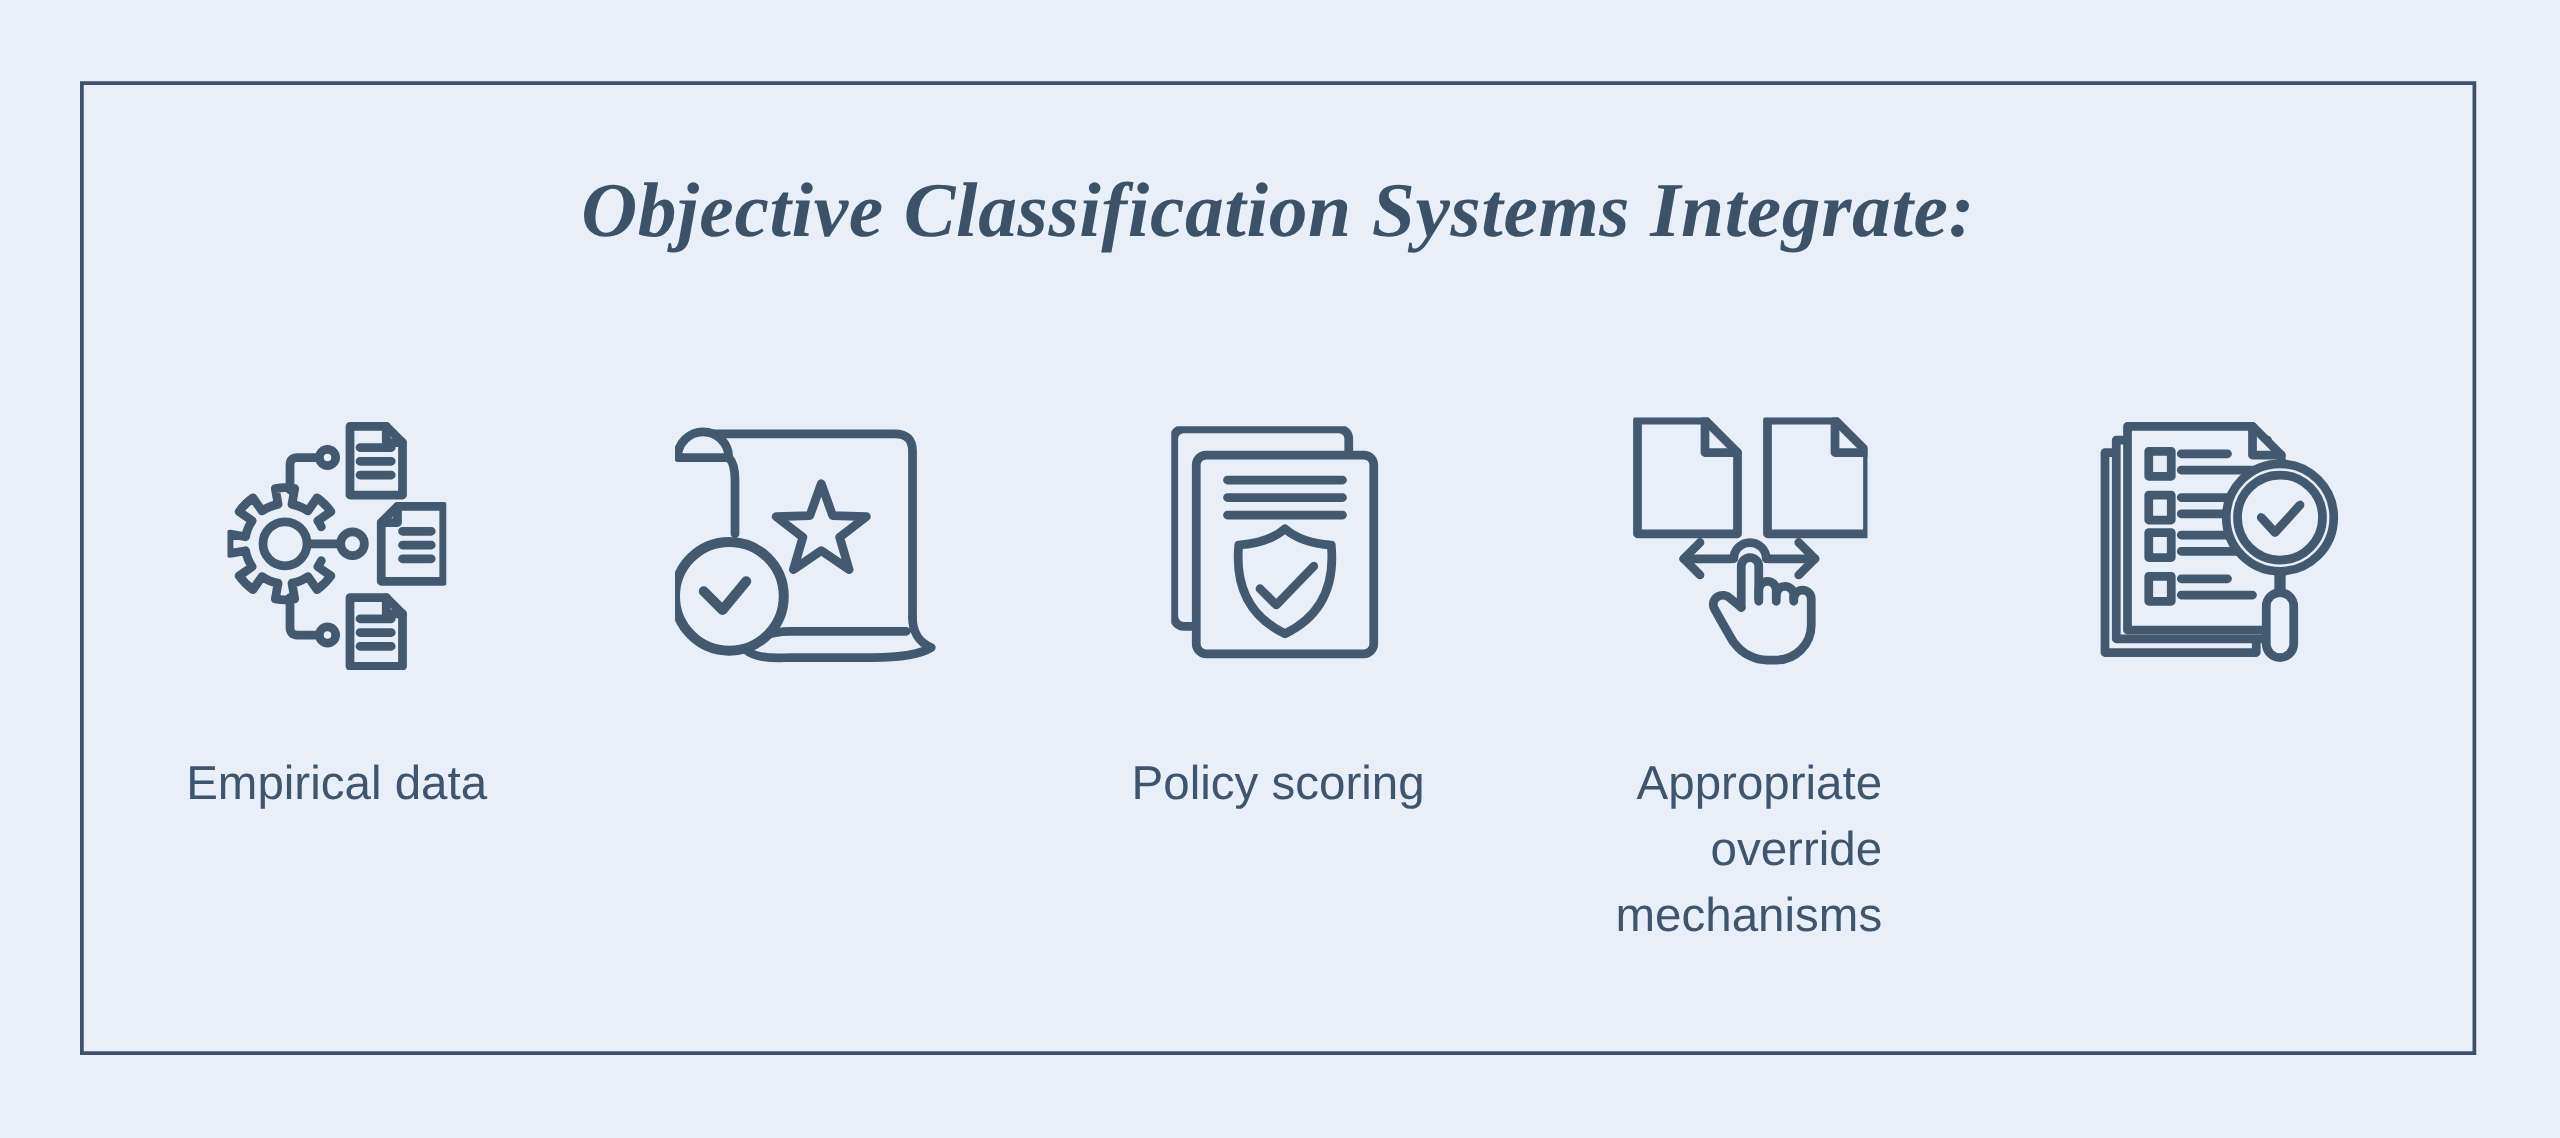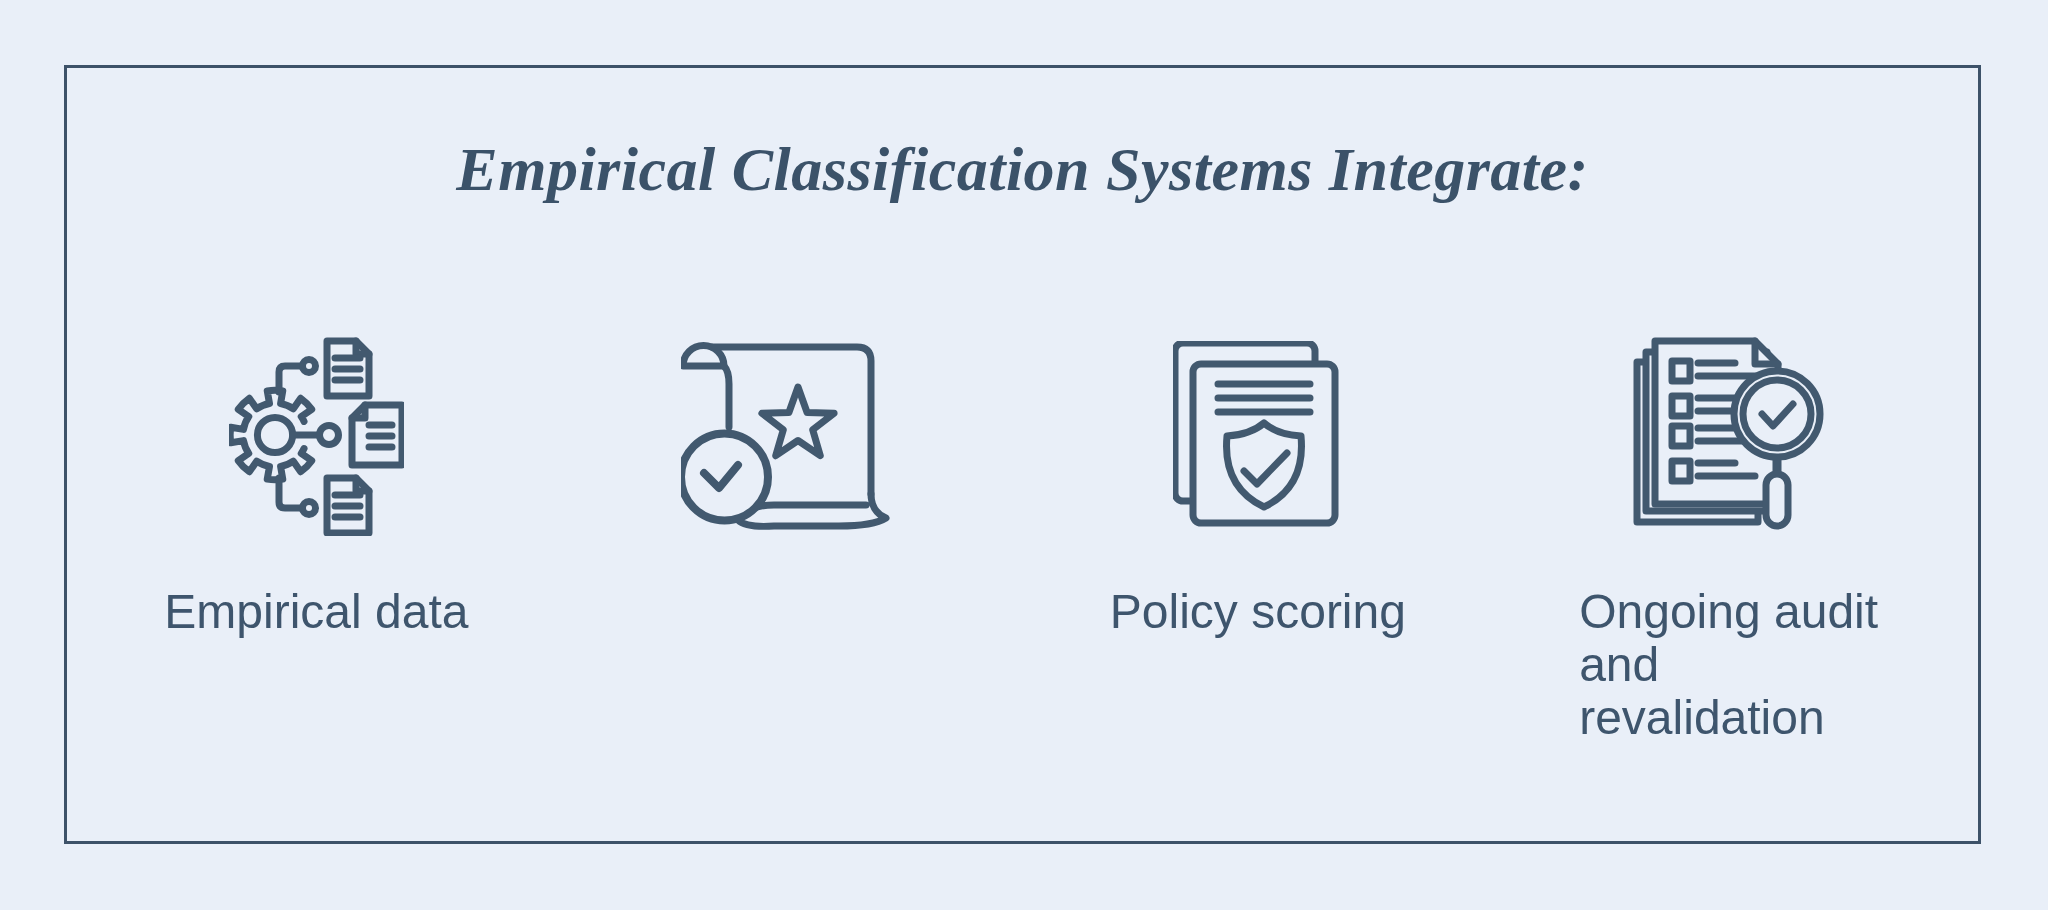--- a/index.html
+++ b/index.html
@@ -52,34 +52,34 @@
   .icon-box svg{display:block;}
   .icon-box .st{
     fill:none;
     stroke:currentColor;
     stroke-width:7;
     stroke-linecap:round;
     stroke-linejoin:round;
   }
   .icon-box .bgfill{fill:var(--background);}
   .label{
-    margin-top:46px;
-    font-size:48px;
+    margin-top:62px;
+    font-size:38px;
     line-height:53px;
-    text-align:left;
+    text-align:right;
     color:var(--label-color);
     white-space:pre-line;
   }
 </style>
 </head>
 <body>
 
 <div class="frame">
 
-  <div class="title">Empirical Classification Systems Integrate:</div>
+  <div class="title">Objective Classification Systems Integrate:</div>
 
   <div class="row">
 
     <div class="col">
       <div class="icon-box">
         <svg width="175" height="200" viewBox="0 0 175 200">
 
           <g transform="translate(-3.6,19) scale(0.8)">
             <path class="st" style="stroke-width:8.75" d="M98.3,116.9 A40 40 0 0 1 94.8,123
                  L107.9,132.1 A56 56 0 0 1 94.1,145.9 L84.9,132.8
@@ -147,20 +147,46 @@
 
           <path class="st" d="M45,43 L137,43 M45,57 L137,57 M45,71 L137,71"></path>
 
           <path class="st" d="M91,82 C83,89 70,94 54,95 C51,127 62,152 91,166 C120,152 131,127 128,95 C112,94 99,89 91,82 Z"></path>
           <path class="st" d="M71,130 L84,143 L114,112"></path>
         </svg>
       </div>
       <div class="label">Policy scoring</div>
     </div>
 
+    <div class="col">
+      <div class="icon-box">
+        <svg width="190" height="205" viewBox="0 0 190 205">
+
+          <path class="st" d="M6,2 L60,2 L86,28 L86,93 L6,93 Z"></path>
+          <path class="st" d="M60,2 L60,28 L86,28"></path>
+
+          <path class="st" d="M110,2 L164,2 L190,28 L190,93 L110,93 Z"></path>
+          <path class="st" d="M164,2 L164,28 L190,28"></path>
+
+          <path class="st" d="M43,113 L81,113 M111,113 L148,113"></path>
+          <path class="st" d="M56,100 L43,113 L56,126"></path>
+          <path class="st" d="M135,100 L148,113 L135,126"></path>
+
+          <path class="st" d="M83,113 A13 13 0 0 1 109,113"></path>
+
+          <path class="st" d="M89,152 L89,119 A7 7 0 0 1 103,119 L103,147"></path>
+          <path class="st" d="M103,145 L103,138 A7 7 0 0 1 117,138 L117,147"></path>
+          <path class="st" d="M117,142 A7 7 0 0 1 131,142 L131,147"></path>
+          <path class="st" d="M131,145 A7 7 0 0 1 145,145 L145,166 C145,182 132,194 117,194 L110,194 C100,194 90,189 84,181 L83,180 C81.6,177.8 76.4,168.9 67.6,153.2 C65.6,149.7 66.8,145.3 70.1,143.3 C73.4,141.5 77.6,142.1 80.3,144.8 L89,152"></path>
+        </svg>
+      </div>
+      <div class="label">Appropriate
+override
+mechanisms</div>
+    </div>
 
     <div class="col">
       <div class="icon-box">
         <svg width="192" height="200" viewBox="0 0 192 200">
 
           <rect class="st bgfill" x="4" y="26" width="121" height="160"></rect>
           <rect class="st bgfill" x="13" y="16" width="121" height="159"></rect>
 
           <path class="st bgfill" d="M22,5 L122,5 L145,28 L145,168 L22,168 Z"></path>
           <path class="st" d="M122,5 L122,28 L145,28"></path>
@@ -176,19 +202,16 @@
           <path class="st" d="M65,127 L102,127 M65,140 L122,140"></path>
 
           <path class="st" d="M143,122 L143,136"></path>
           <rect class="st bgfill" x="133" y="138" width="22" height="52" rx="11"></rect>
 
           <circle class="st bgfill" cx="144" cy="78" r="43"></circle>
           <circle class="st" cx="144" cy="78" r="34"></circle>
           <path class="st" d="M129,78 L140,90 L160,68"></path>
         </svg>
       </div>
-      <div class="label">Ongoing audit
-and
-revalidation</div>
     </div>
 
   </div>
 </div>
 
 </body></html>

